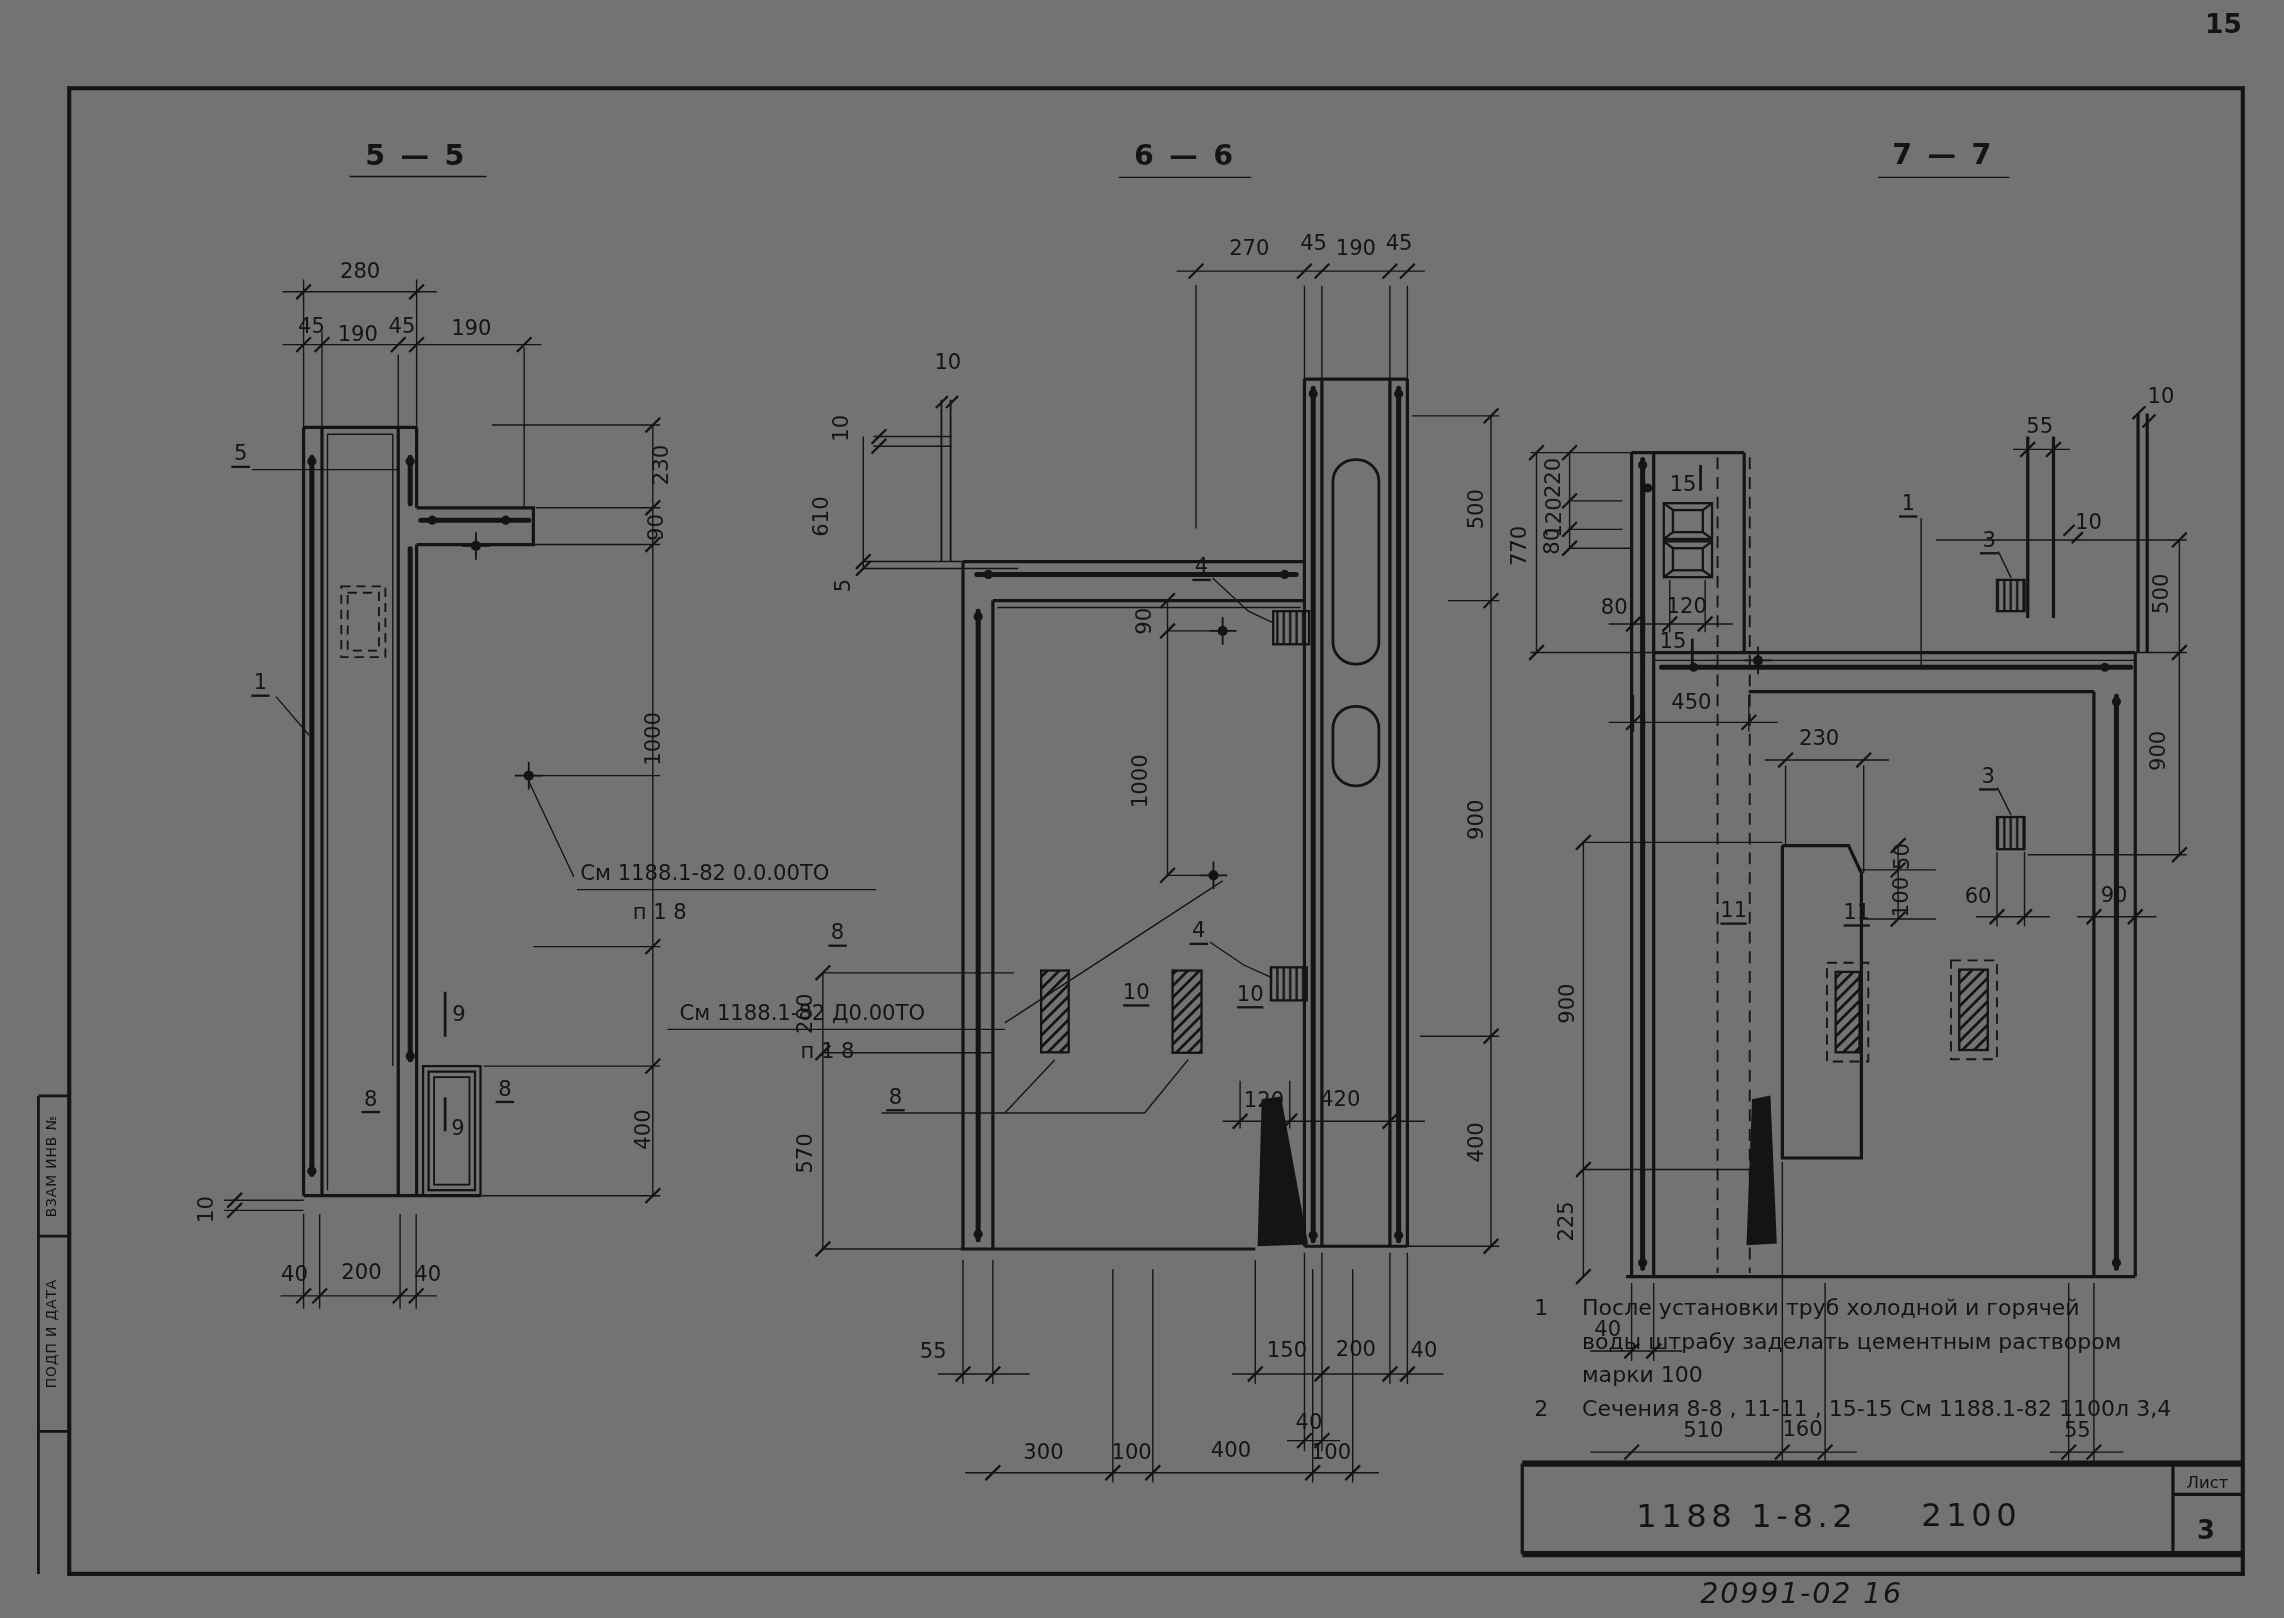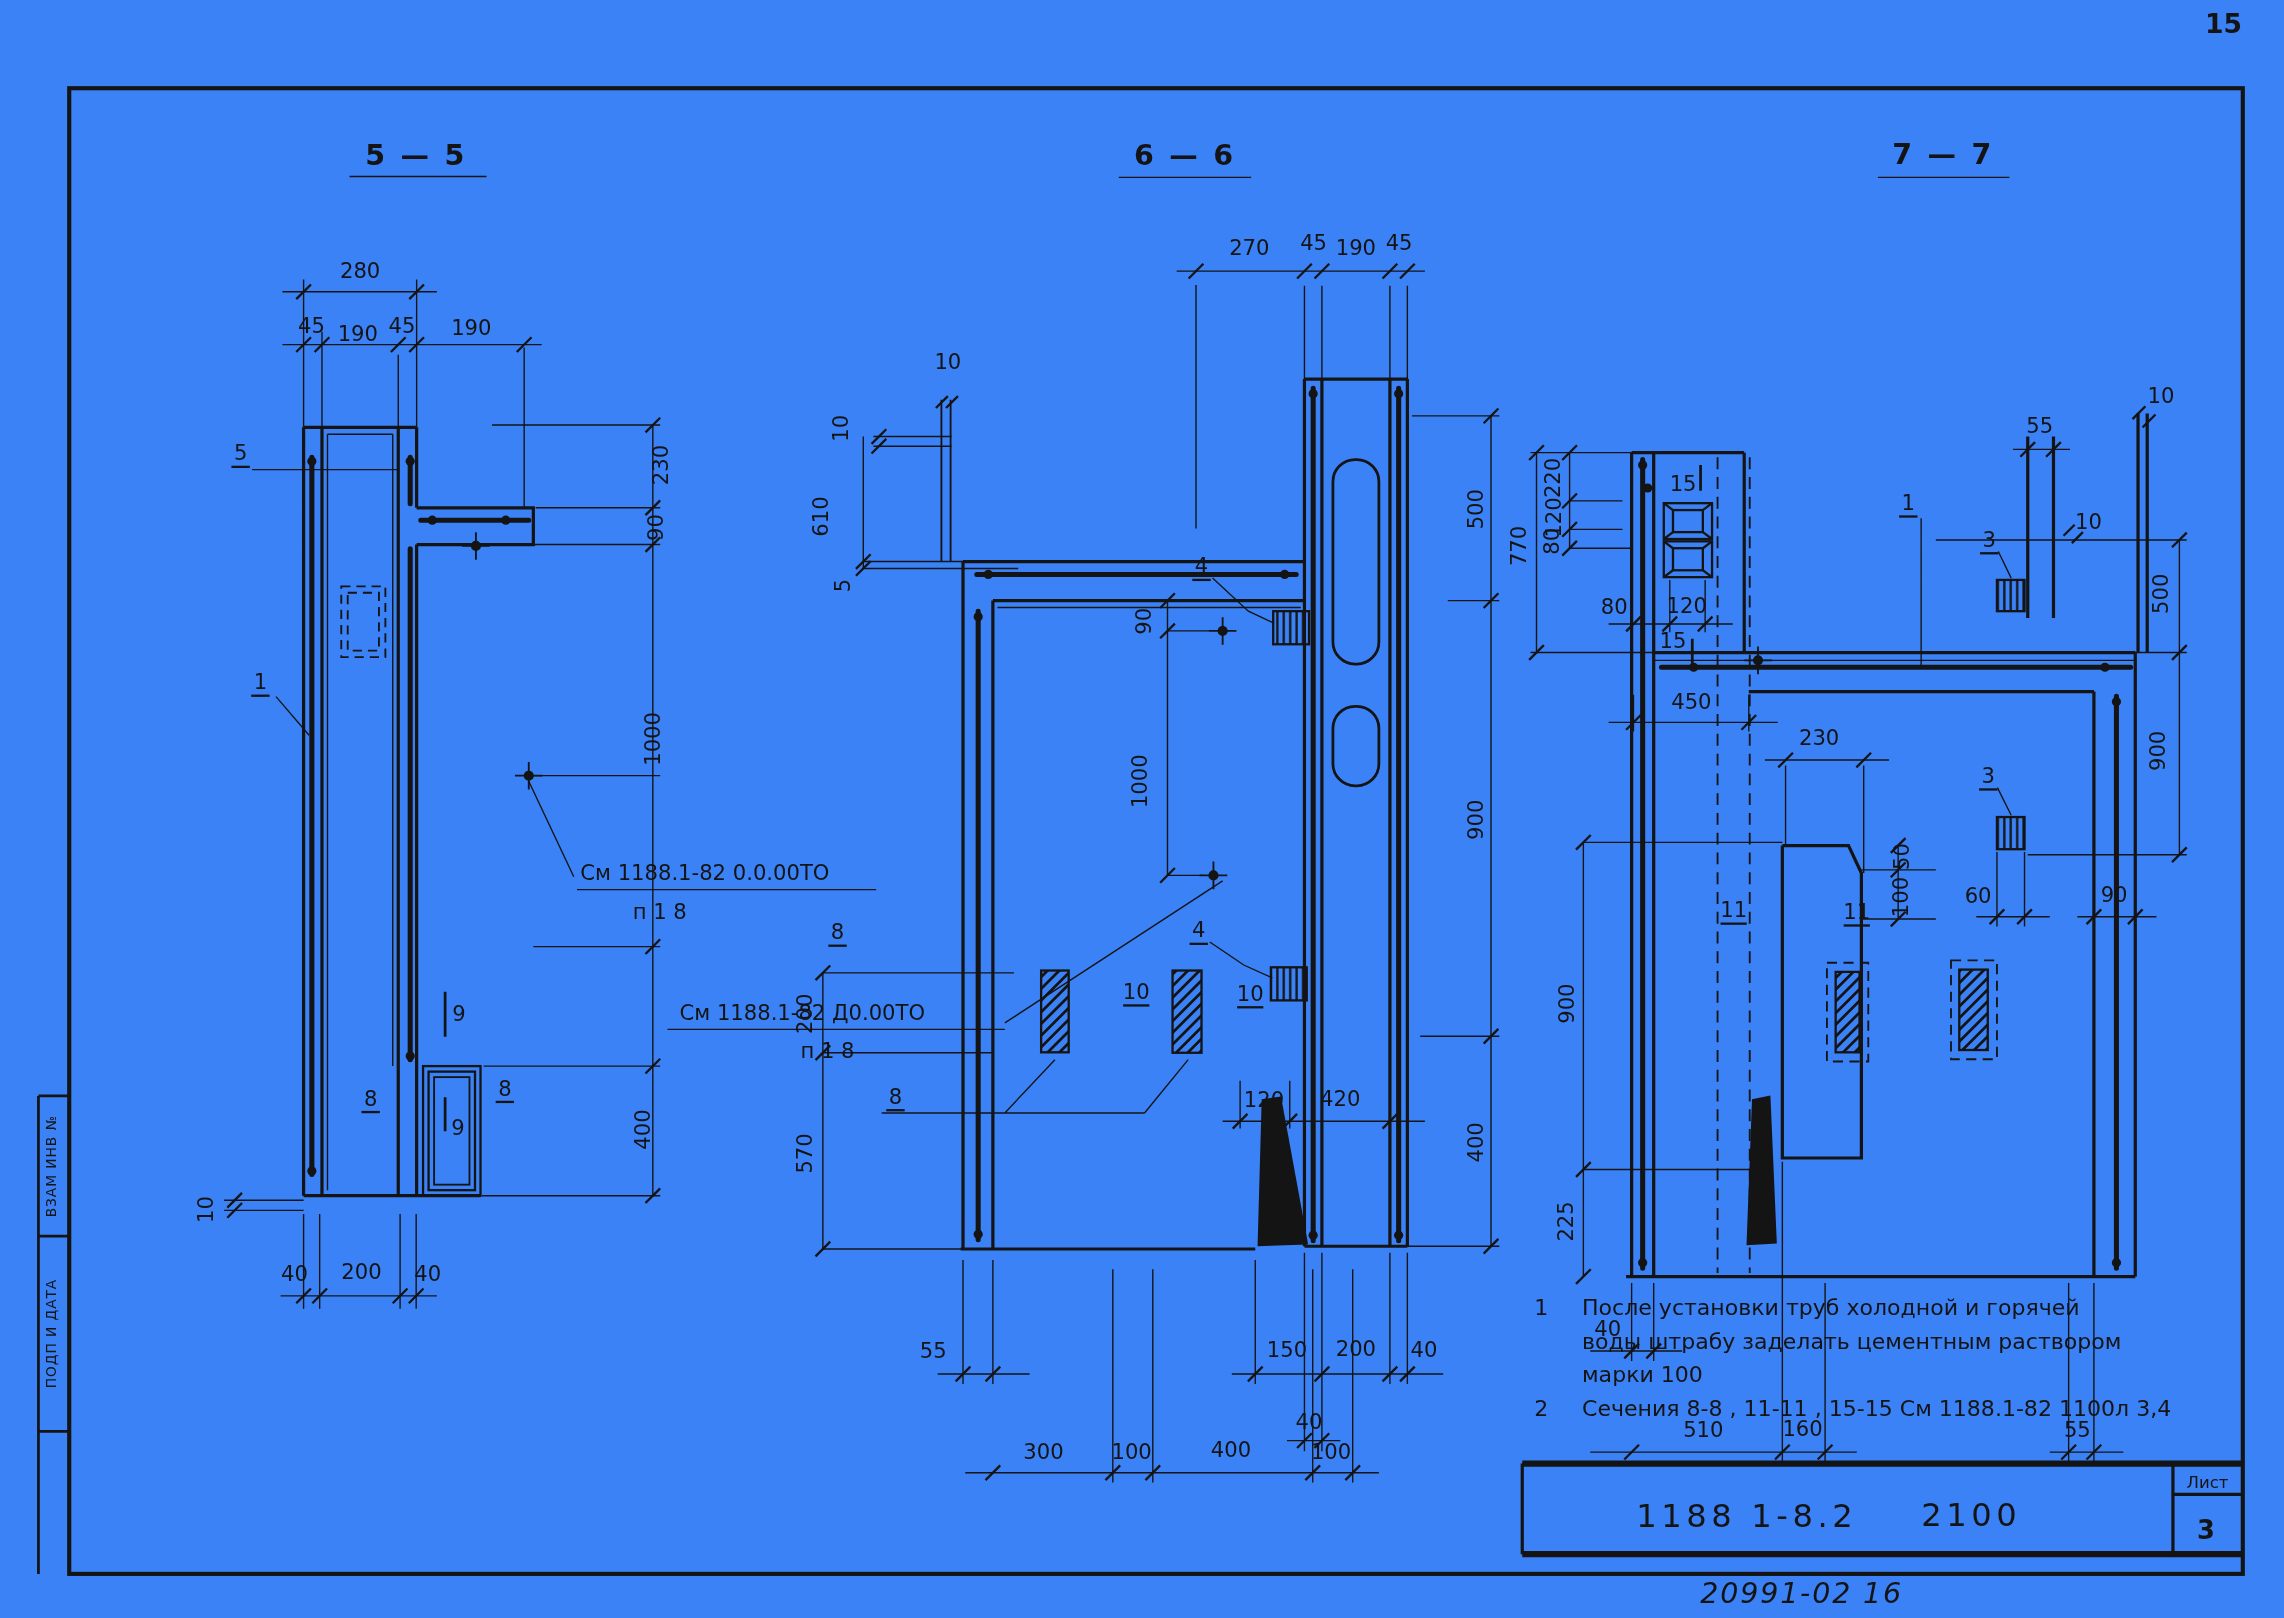--- a/index.html
+++ b/index.html
@@ -1,16 +1,16 @@
 <!DOCTYPE html>
 <html style="font-size:7.4px"><head>
 <meta charset="utf-8">
 <style>
   html,body{margin:0;padding:0;background:#e8e8e4;}
-  .sheet{position:relative;width:2284px;height:1618px;background:#3b82f6;
+  .sheet{position:relative;width:2284px;height:1618px;background:#737373;
          font-family:"DejaVu Sans", sans-serif;overflow:hidden;}
   svg{position:absolute;left:0;top:0;}
   svg text{fill:#141414;font-family:"DejaVu Sans", sans-serif;}
   .t-dim{font-size:46px;}
   .t-title{font-size:62px;font-weight:bold;letter-spacing:6px;}
   .t-page{font-size:58px;font-weight:bold;}
   .t-stamp{font-size:30px;letter-spacing:2px;}
   .t-tbmain{font-size:70px;letter-spacing:10px;}
   .t-tbsheet{font-size:36px;}
   .t-tbno{font-size:56px;font-weight:bold;}

